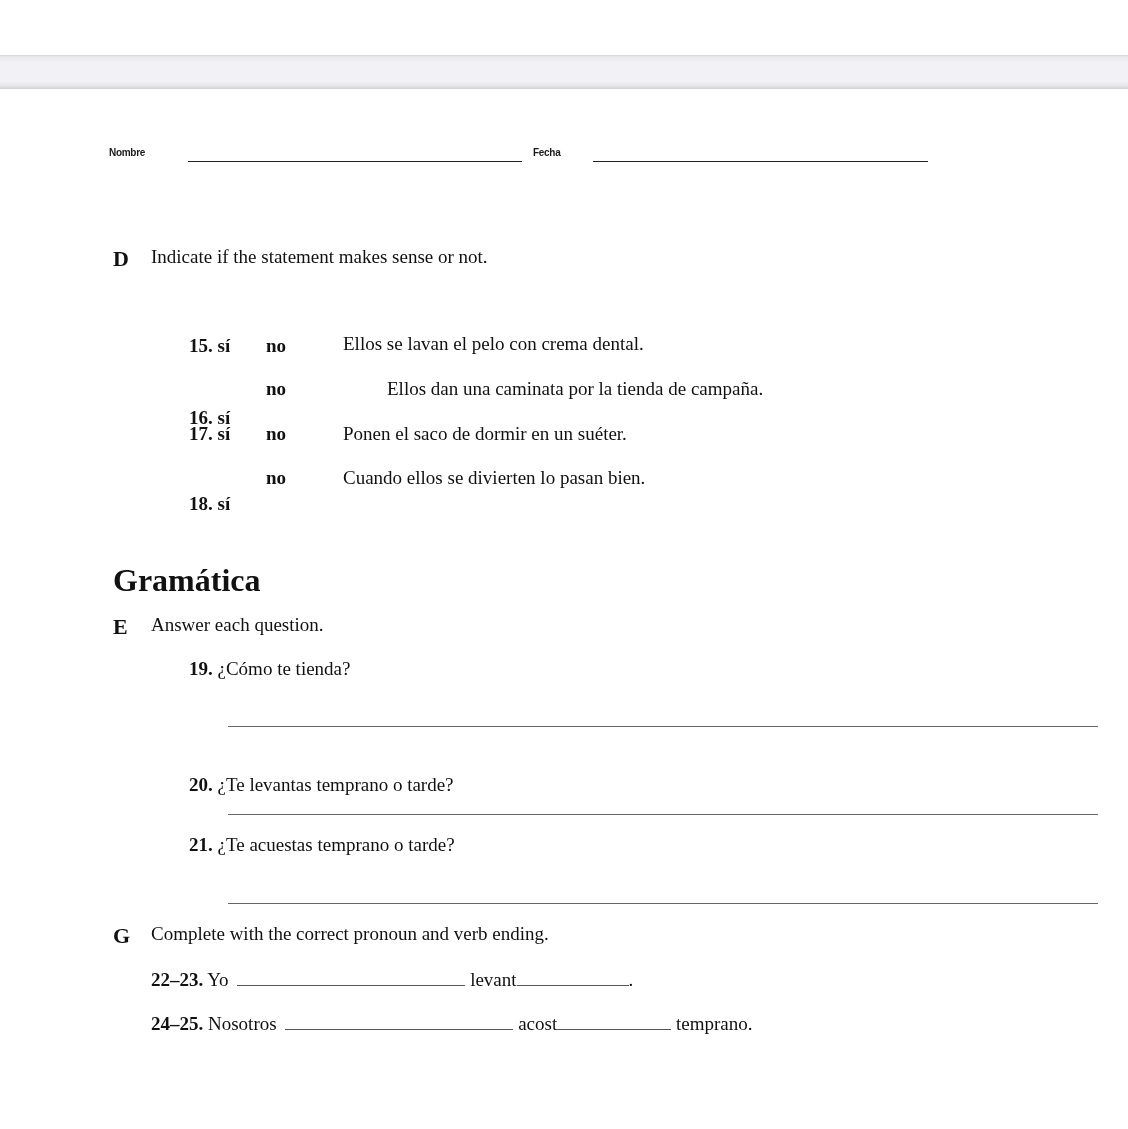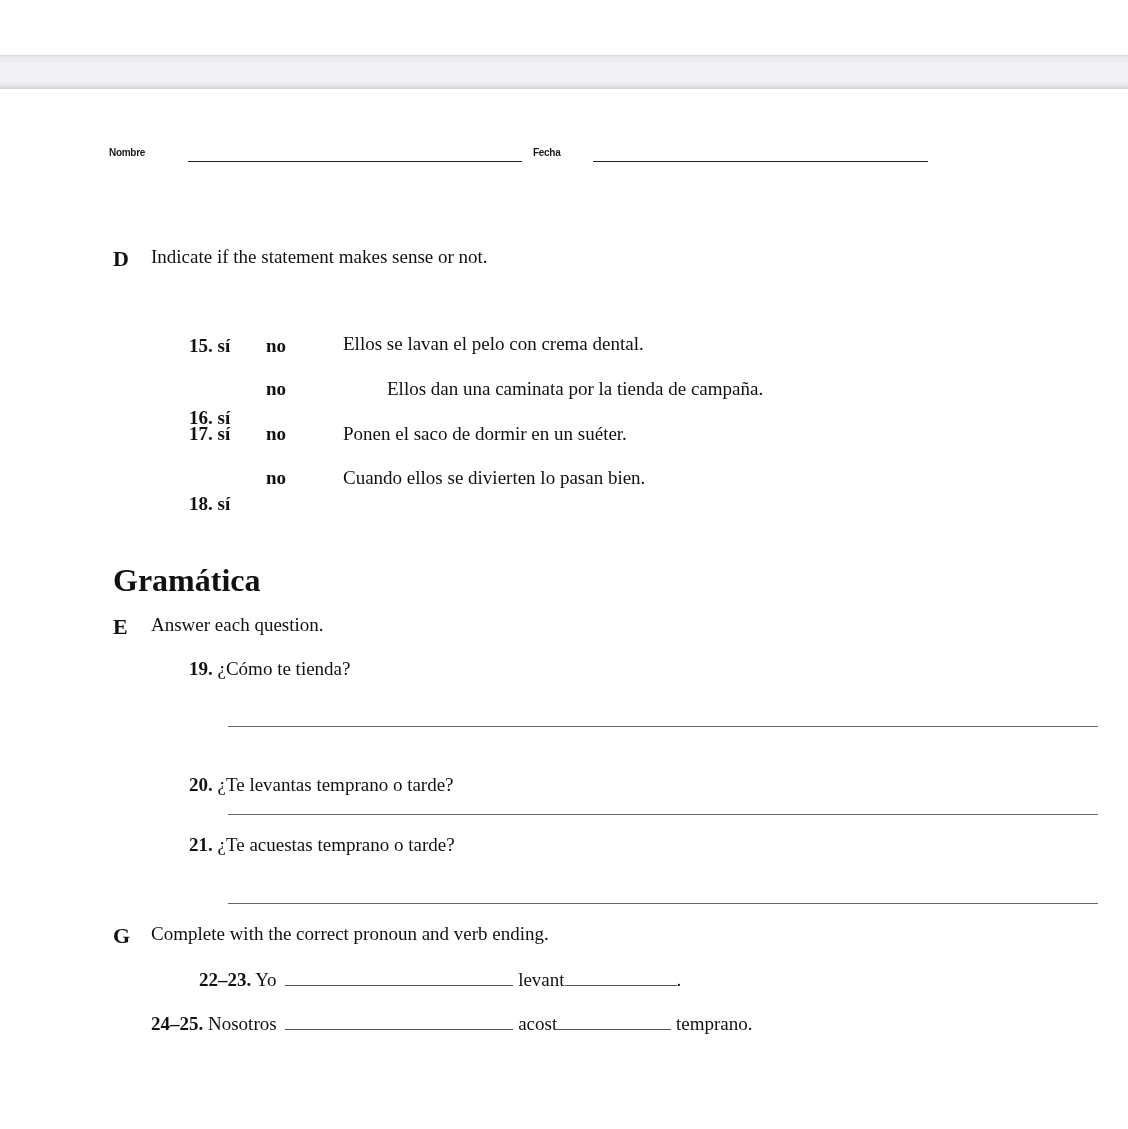--- a/index.html
+++ b/index.html
@@ -78,21 +78,21 @@
 
 <div class="abs txt" style="left:189px; top:834px;">
   <span class="b">21.</span>
   <span>¿Te acuestas temprano o tarde?</span>
 </div>
 <div class="ansline" style="top:903px;"></div>
 
 <div class="abs sec-letter" style="left:113px; top:923px;">G</div>
 <div class="abs txt" style="left:151px; top:923px;">Complete with the correct pronoun and verb ending.</div>
 
-<div class="abs txt" style="left:151px; top:967px;margin-left:48px;">
+<div class="abs txt" style="left:151px; top:967px;">
   <span class="b">22–23.</span>
   <span>Yo</span>
   <span class="blank" style="width:228px; margin-left:4px;"></span>
   <span>levant</span><span class="blank" style="width:112px;"></span><span>.</span>
 </div>
 
 <div class="abs txt" style="left:151px; top:1011px;text-align:center;">
   <span class="b">24–25.</span>
   <span>Nosotros</span>
   <span class="blank" style="width:228px; margin-left:4px;"></span>

